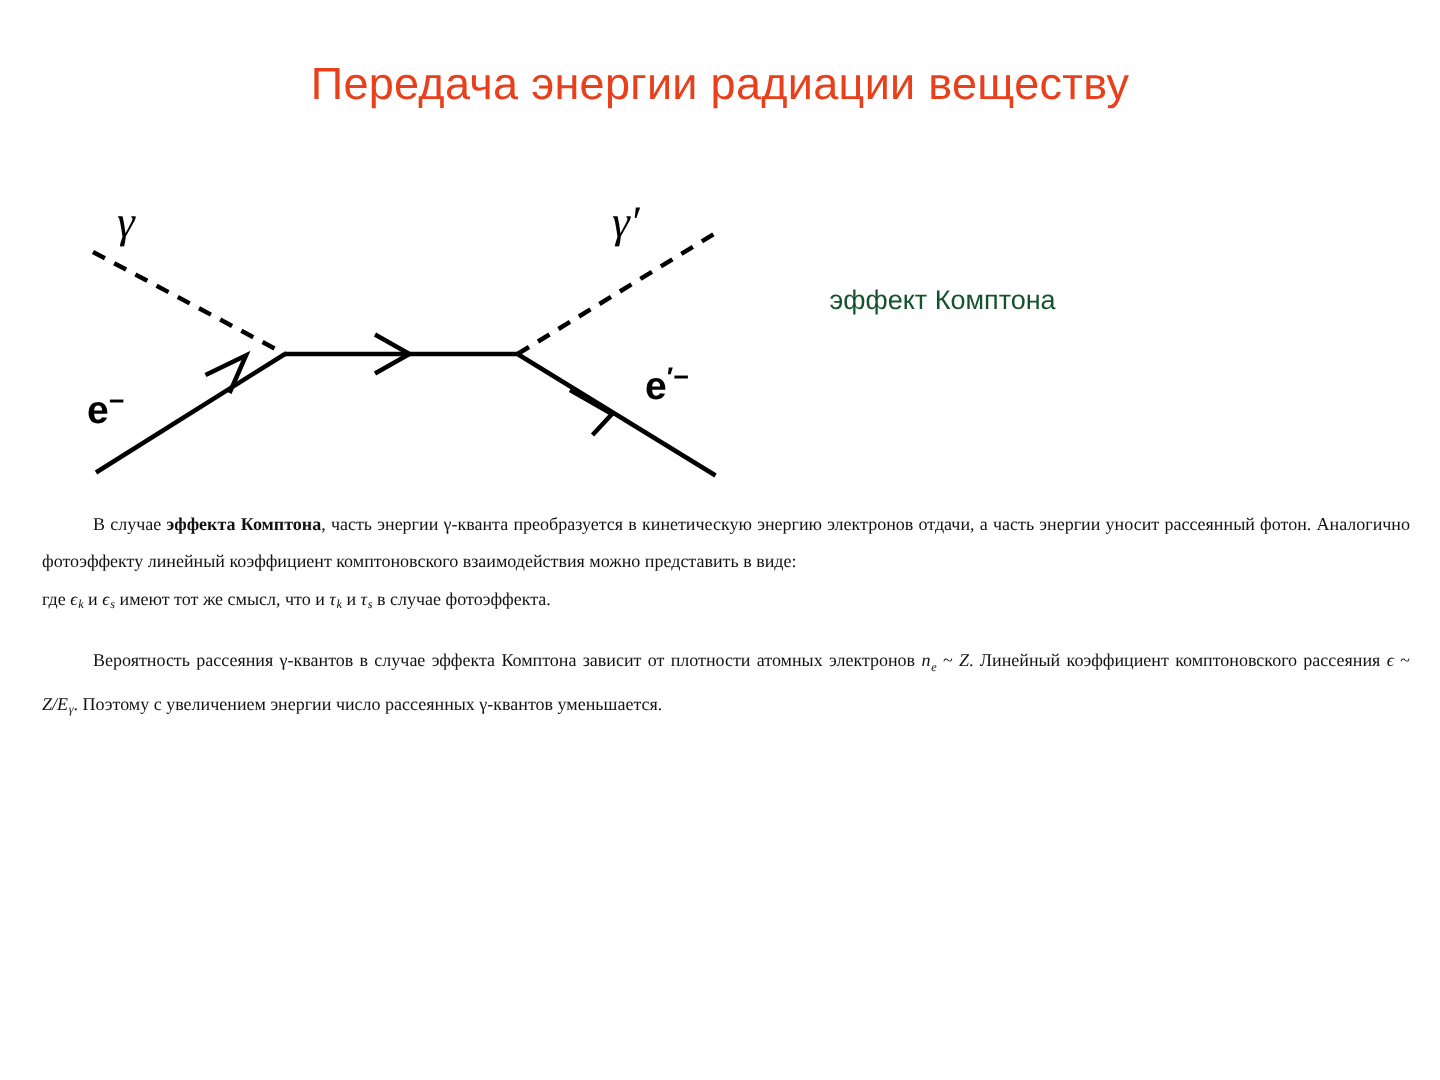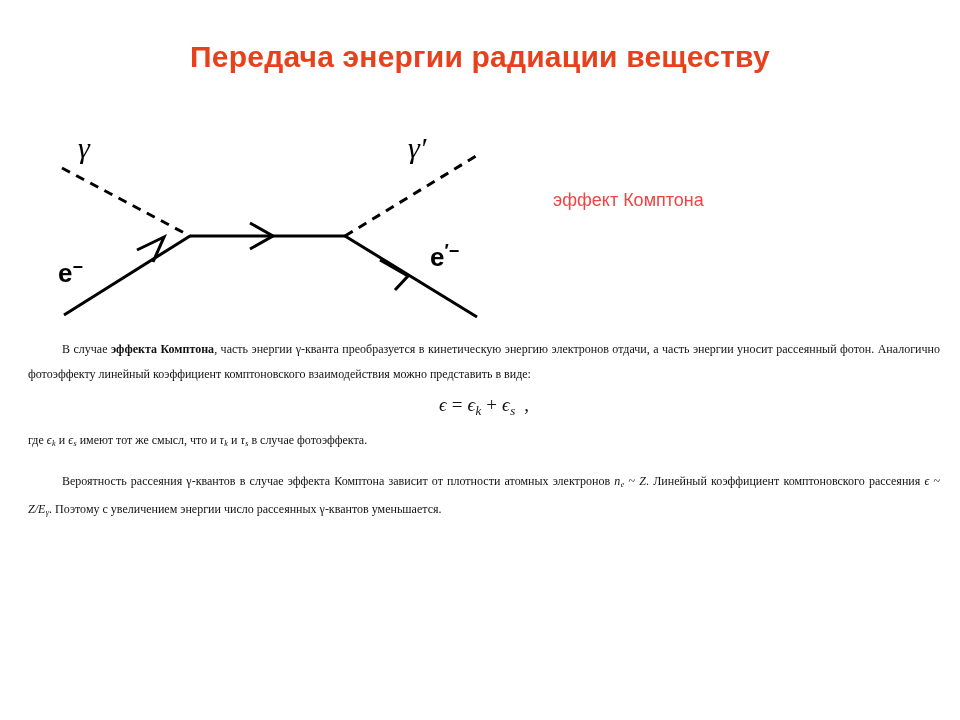--- a/index.html
+++ b/index.html
@@ -18,21 +18,21 @@
   }
 
   
   #slide-title {
     position: absolute;
     left: 0;
     top: 40px;
     width: 960px;
     text-align: center;
     font-family: "Liberation Sans", "DejaVu Sans", sans-serif;
-    font-weight: bold;
+    font-weight: normal;
     font-size: 30px;
     letter-spacing: 0.2px;
     color: #e8401c;
     white-space: nowrap;
   }
 
   
   #diagram-area {
     position: absolute;
     left: 40px;
@@ -46,21 +46,21 @@
     height: 225px;
   }
 
   
   #caption-compton {
     position: absolute;
     left: 553px;
     top: 190px;
     font-family: "Liberation Sans", "DejaVu Sans", sans-serif;
     font-size: 18px;
-    color: #ef4444;
+    color: #14532d;
     white-space: nowrap;
   }
 
   
   #body-text {
     position: absolute;
     left: 28px;
     top: 337px;
     width: 912px;
   }
@@ -132,23 +132,20 @@
     <text x="390" y="156" font-family="Liberation Sans, DejaVu Sans, sans-serif" font-size="26" font-weight="bold" fill="#000">e<tspan font-size="18" dy="-9">′−</tspan></text>
   </svg>
 </div>
 
 <div id="caption-compton">эффект Комптона</div>
 
 <div id="body-text">
 
   <p class="para"><span class="indent"></span><span>В случае </span><b>эффекта Комптона</b><span>, часть энергии γ-кванта преобразуется в кинетическую энергию электронов отдачи, а часть энергии уносит рассеянный фотон. Аналогично фотоэффекту линейный коэффициент комптоновского взаимодействия можно представить в виде:</span></p>
 
-  <div id="formula-row">
-    <span id="formula-eps"><span class="mi">ϵ</span><span class="op">=</span><span class="mi">ϵ</span><sub class="sb">k</sub><span class="op">+</span><span class="mi">ϵ</span><sub class="sb">s</sub><span class="comma-sp">,</span></span>
-  </div>
 
   <p class="para"><span>где </span><span class="nowrap"><span class="mi">ϵ</span><sub class="sb">k</sub></span><span> и </span><span class="nowrap"><span class="mi">ϵ</span><sub class="sb">s</sub></span><span> имеют тот же смысл, что и </span><span class="nowrap"><span class="mi">τ</span><sub class="sb">k</sub></span><span> и </span><span class="nowrap"><span class="mi">τ</span><sub class="sb">s</sub></span><span> в случае фотоэффекта.</span></p>
 
   <div class="gap-mid"></div>
 
   <p class="para"><span class="indent"></span><span>Вероятность рассеяния γ-квантов в случае эффекта Комптона зависит от плотности атомных электронов </span><span class="nowrap"><span class="mi">n</span><sub class="sb mi-up">e</sub></span><span> ~ </span><span class="mi">Z</span><span>. Линейный коэффициент комптоновского рассеяния </span><span class="mi">ϵ</span><span> ~ </span><span class="nowrap"><span class="mi">Z/E</span><sub class="sb">γ</sub></span><span>. Поэтому с увеличением энергии число рассеянных γ-квантов уменьшается.</span></p>
 
 </div>
 
 </body></html>

